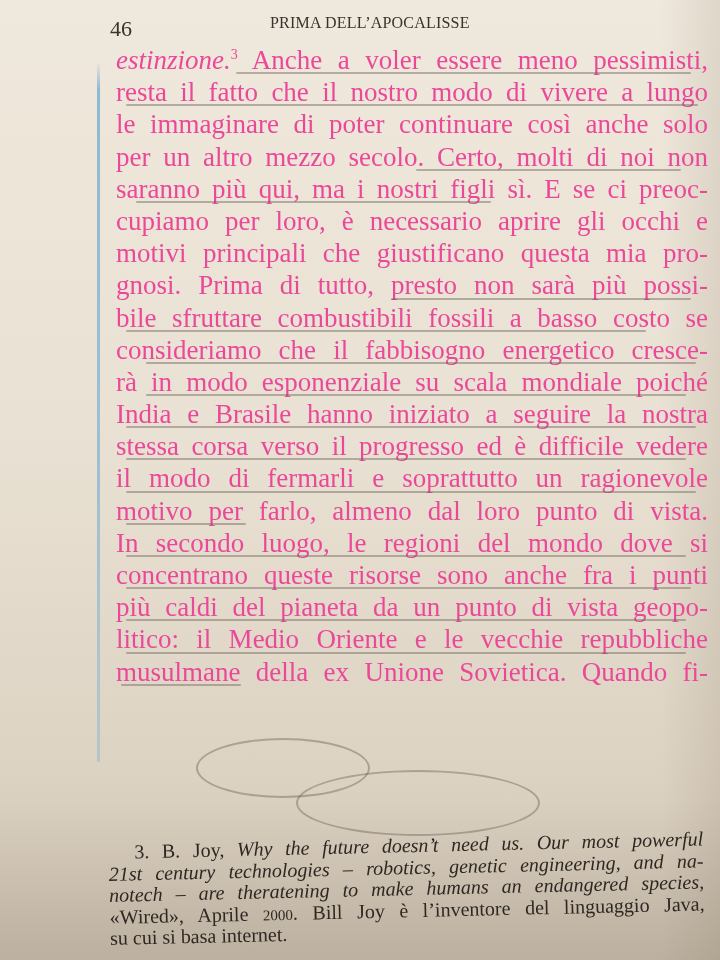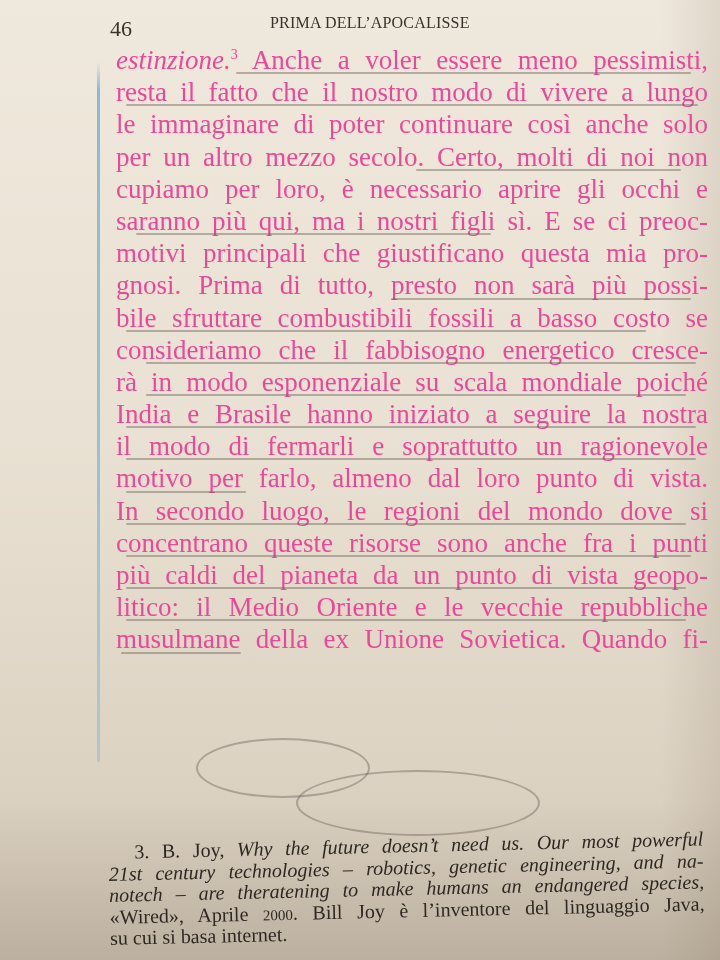--- a/index.html
+++ b/index.html
@@ -130,34 +130,36 @@
 <div class="body-text">
   <div class="line">
     <em>estinzione.</em><sup>3</sup><span> Anche a voler essere meno pessimisti,</span>
     <span class="ul" style="left:120px;width:455px;"></span>
   </div>
   <div class="line"><span>resta il fatto che il nostro modo di vivere a lungo</span>
     <span class="ul" style="left:10px;width:572px;"></span></div>
   <div class="line"><span>le immaginare di poter continuare così anche solo</span></div>
   <div class="line"><span>per un altro mezzo secolo. Certo, molti di noi non</span>
     <span class="ul" style="left:300px;width:265px;"></span></div>
-  <div class="line"><span>cupiamo per loro, è necessario aprire gli occhi e</span></div>
   <div class="line"><span>saranno più qui, ma i nostri figli sì. E se ci preoc-</span>
     <span class="ul" style="left:20px;width:355px;"></span></div>
+  <div class="line"><span>cupiamo per loro, è necessario aprire gli occhi e</span></div>
   <div class="line"><span>motivi principali che giustificano questa mia pro-</span></div>
   <div class="line"><span>gnosi. Prima di tutto, presto non sarà più possi-</span>
     <span class="ul" style="left:275px;width:300px;"></span></div>
   <div class="line"><span>bile sfruttare combustibili fossili a basso costo se</span>
     <span class="ul" style="left:10px;width:520px;"></span></div>
   <div class="line"><span>consideriamo che il fabbisogno energetico cresce-</span>
     <span class="ul" style="left:30px;width:550px;"></span></div>
   <div class="line"><span>rà in modo esponenziale su scala mondiale poiché</span>
     <span class="ul" style="left:30px;width:540px;"></span></div>
   <div class="line"><span>India e Brasile hanno iniziato a seguire la nostra</span>
     <span class="ul" style="left:10px;width:570px;"></span></div>
+  <div class="line"><span>stessa corsa verso il progresso ed è difficile vedere</span>
+    <span class="ul" style="left:10px;width:560px;"></span></div>
   <div class="line"><span>il modo di fermarli e soprattutto un ragionevole</span>
     <span class="ul" style="left:10px;width:570px;"></span></div>
   <div class="line"><span>motivo per farlo, almeno dal loro punto di vista.</span>
     <span class="ul" style="left:10px;width:120px;"></span></div>
   <div class="line"><span>In secondo luogo, le regioni del mondo dove si</span>
     <span class="ul" style="left:10px;width:560px;"></span></div>
   <div class="line"><span>concentrano queste risorse sono anche fra i punti</span>
     <span class="ul" style="left:10px;width:565px;"></span></div>
   <div class="line"><span>più caldi del pianeta da un punto di vista geopo-</span>
     <span class="ul" style="left:10px;width:560px;"></span></div>

